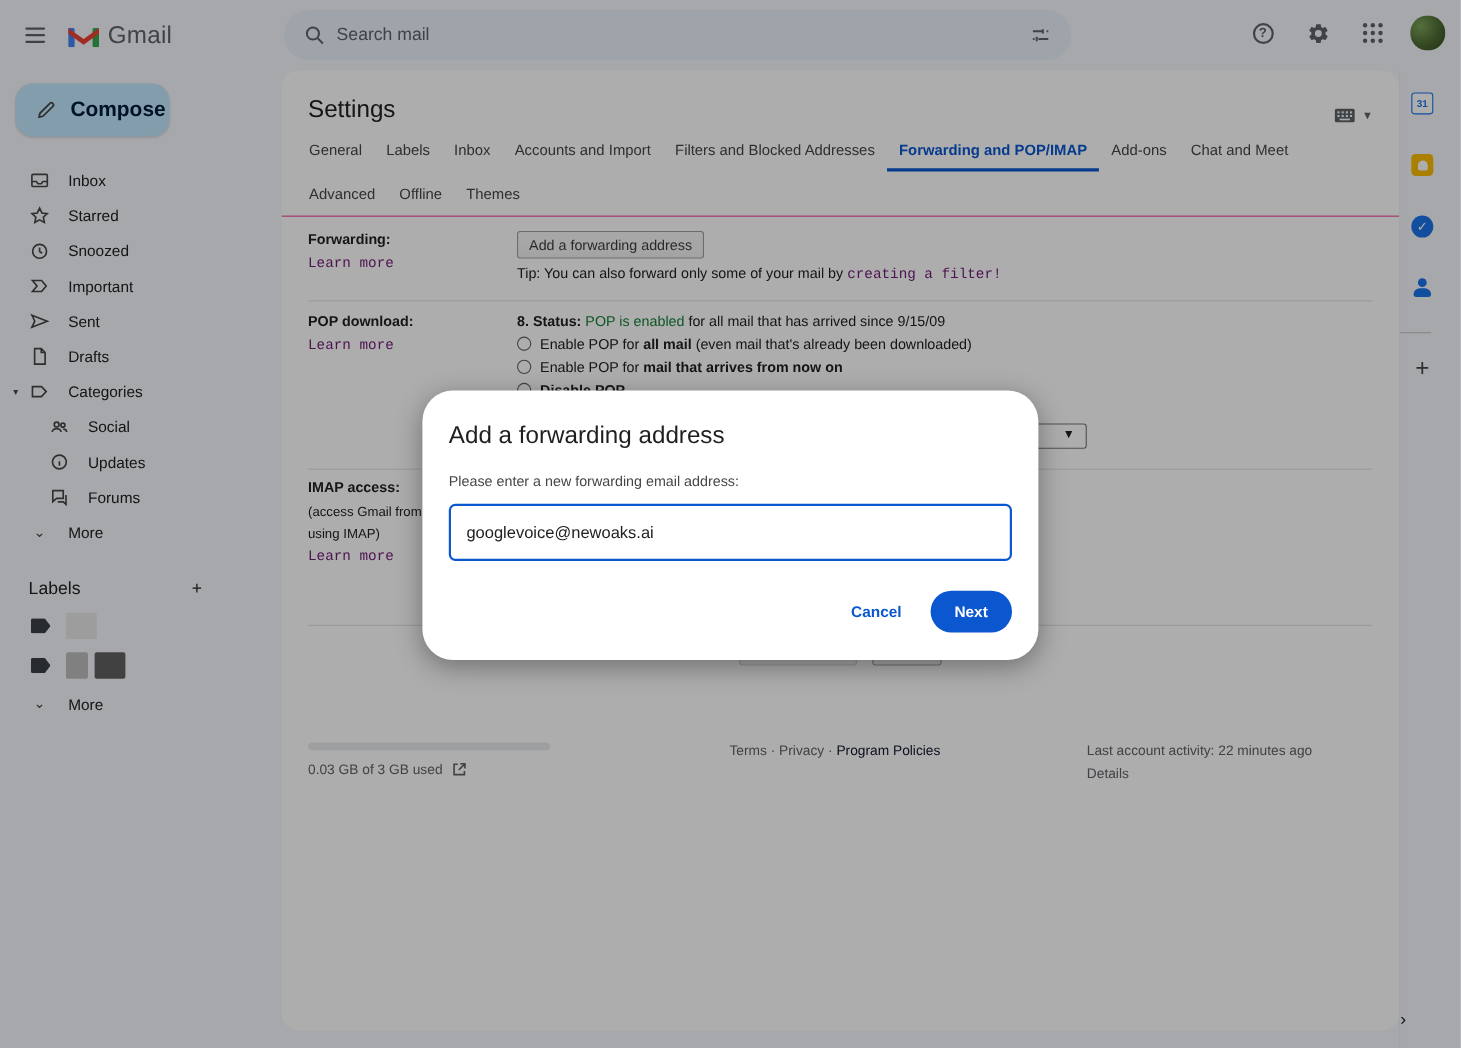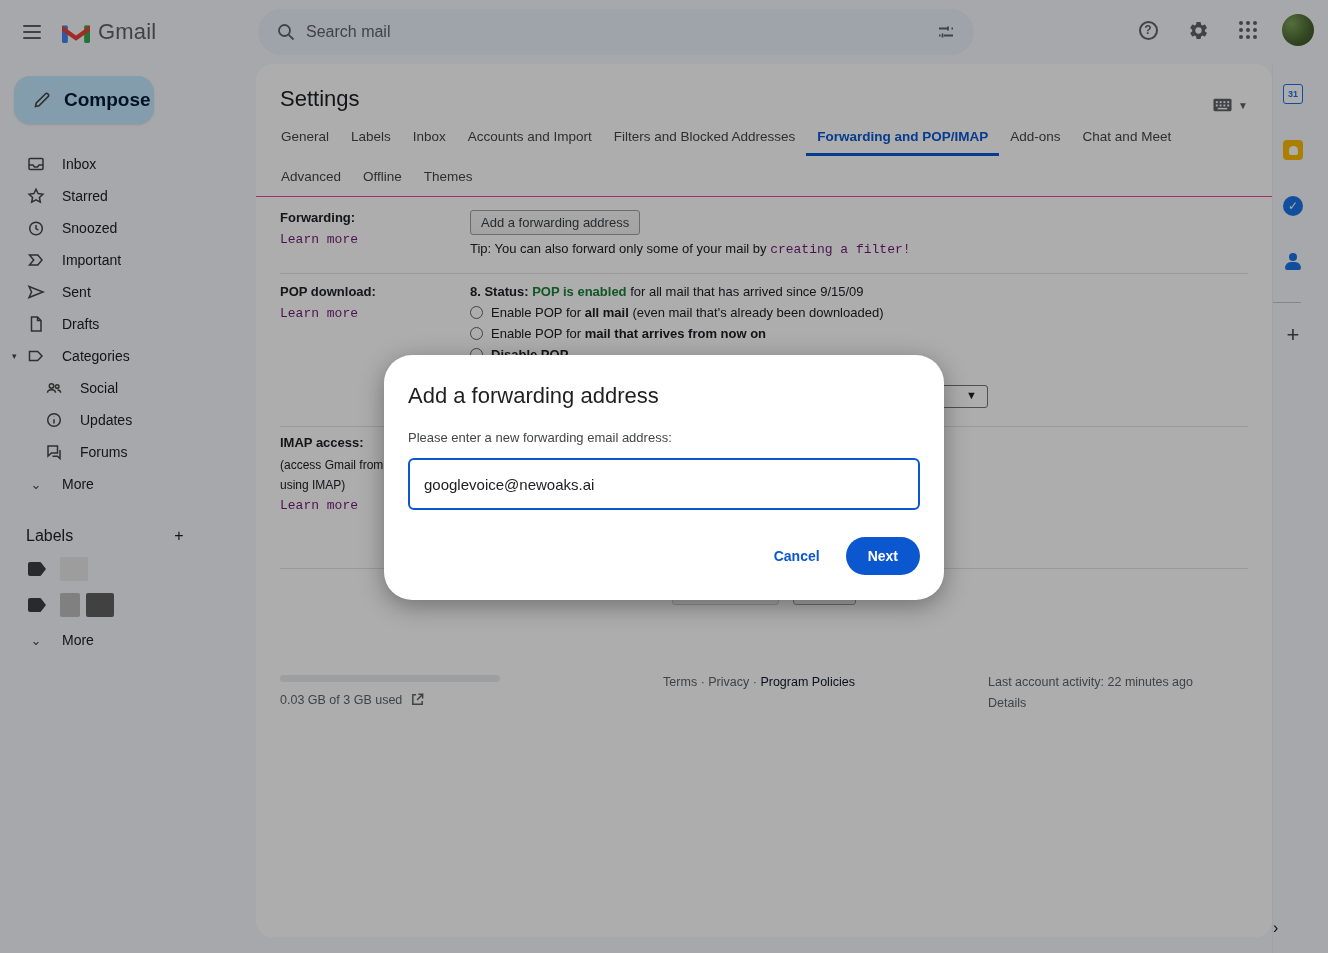--- a/index.html
+++ b/index.html
@@ -70,21 +70,21 @@
   .srow .lcol { width:190px; flex:none; }
   .srow .ccol { flex:1; position:relative; }
   .b { font-weight:bold; }
   a.lnk { color:#701a75; text-decoration:none; cursor:pointer;font-family:Liberation Mono, monospace; }
   .row-fwd { padding:13px 0 16px; }
   .btn-old { display:inline-block; background:linear-gradient(#f8f8f8,#f1f1f1); border:1px solid #9f9f9f; border-radius:3px; padding:4px 10px; font-size:13px; color:#3c4043; cursor:pointer; }
   .tip { margin-top:6px; color:#202124; }
   .row-pop { padding:10px 0 64px; }
   .radio-line { display:flex; align-items:center; gap:8px; margin-top:6px; }
   .radio { width:13px; height:13px; border:1.5px solid #5f6368; border-radius:50%; flex:none; cursor:pointer; }
-  .green { color:#188038; font-weight:bold;margin-top:28px; }
+  .green { color:#188038; font-weight:normal;margin-top:28px; }
   .pop-select { position:absolute; left:248px; top:101px; width:270px; height:23px; border:1px solid #767676; border-radius:3px; background:#fff; cursor:pointer; }
   .pop-select .sel-text { position:absolute; left:186px; top:3px; font-size:13px; color:#202124; }
   .pop-select .sel-caret { position:absolute; right:10px; top:3px; font-size:11px; color:#202124; }
   .row-imap { padding:8px 0 16px; min-height:142px; }
   .lcol .sub-note { font-size:12px; color:#202124; margin-top:5px; line-height:20px; }
   .cfg-link { display:inline-block; margin-top:102px; }
   .actions { height:46px; display:flex; align-items:center; justify-content:center; gap:14px; }
   .btn-old.disabled { color:#b0b0b0; border-color:#cfcfcf; cursor:default; }
   .card-footer { margin-top:60px; padding:0 24px; display:flex; font-size:12.5px; color:#5f6368; }
   .fcol-left { width:250px; flex:none; }

